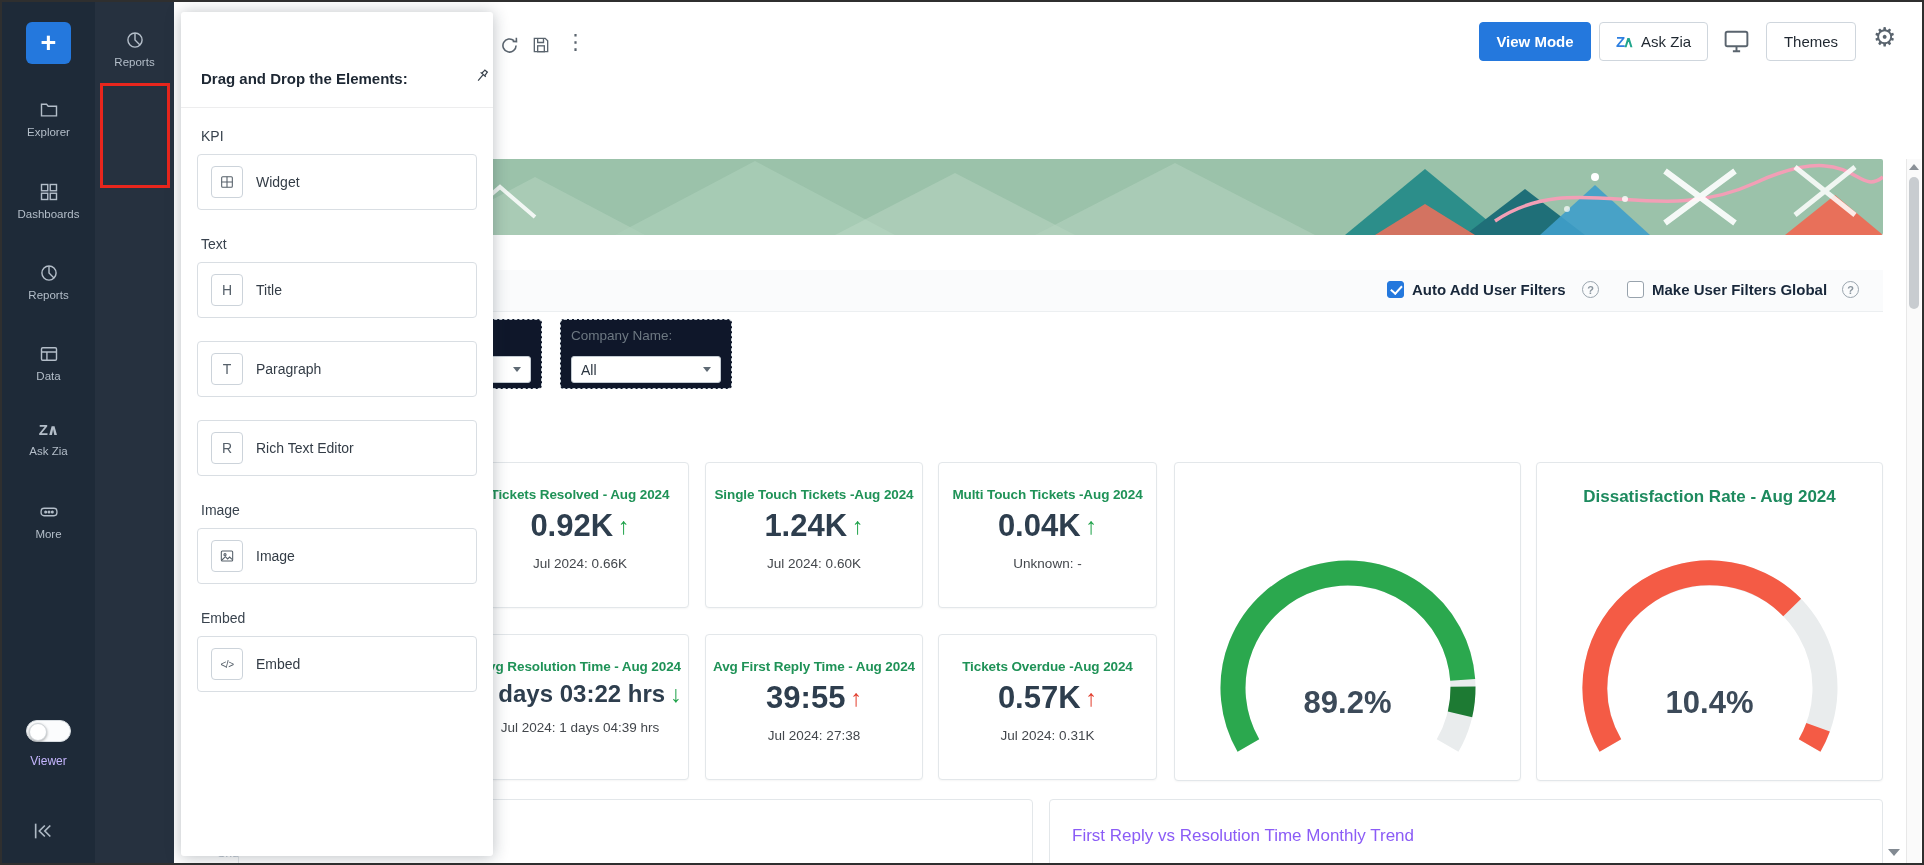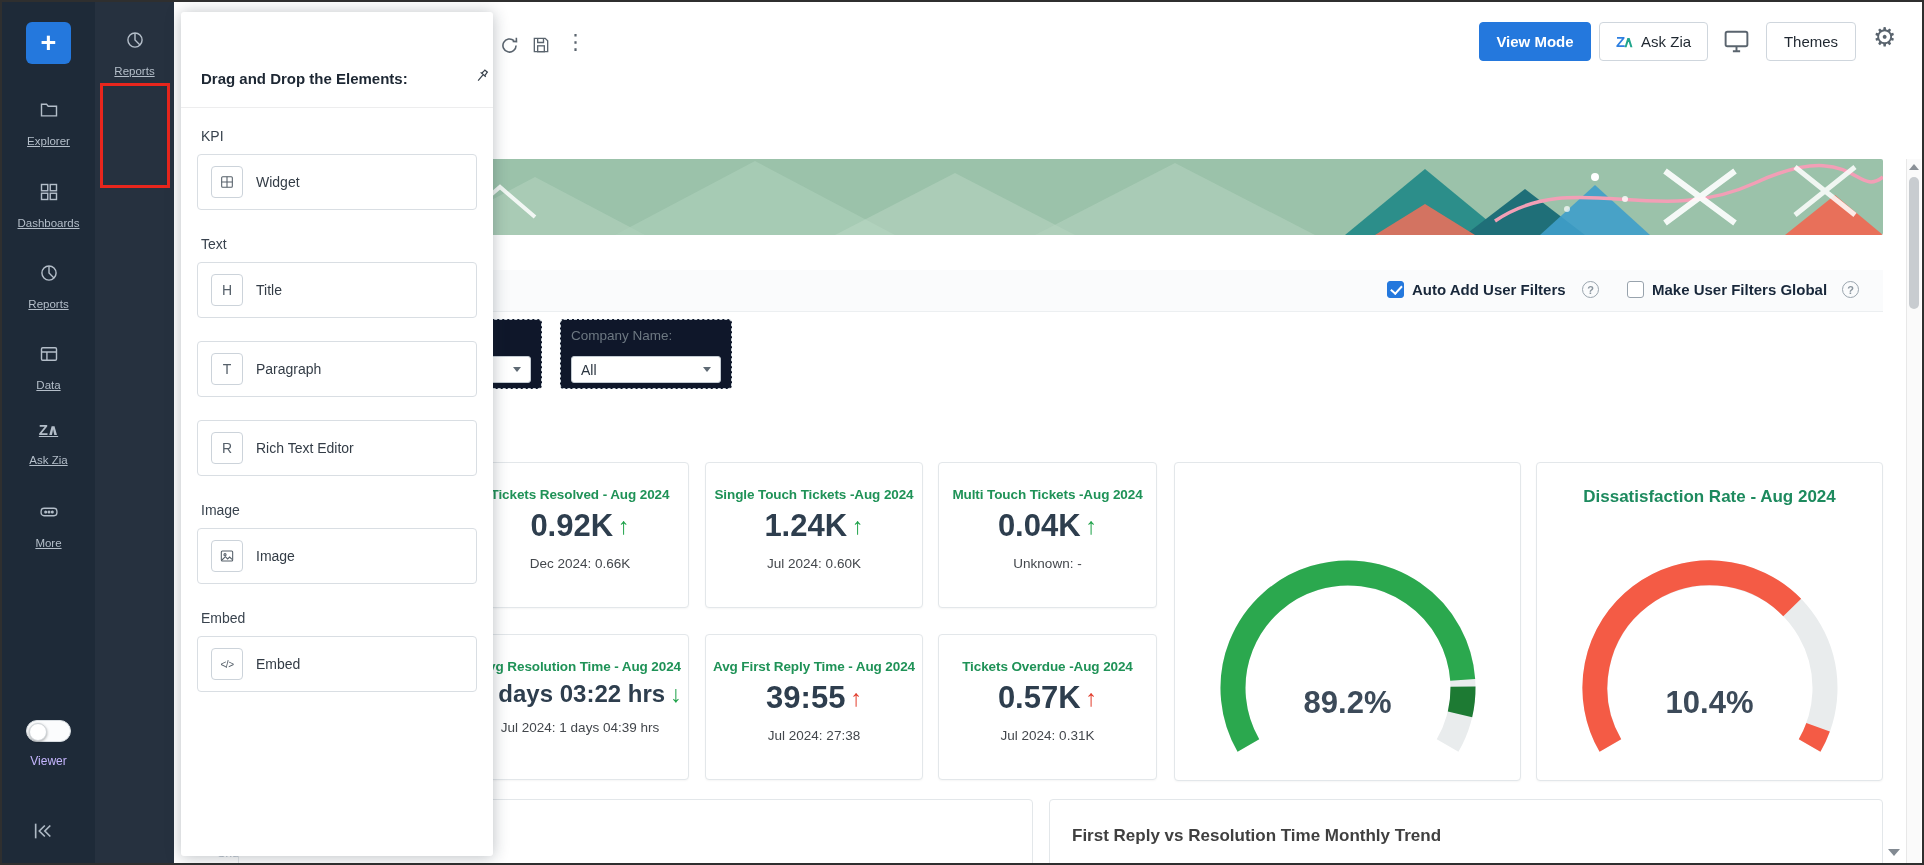--- a/index.html
+++ b/index.html
@@ -2,21 +2,21 @@
 <html style="--accent_blue: #2478dd; --sidebar_primary_bg: #1e2a38; --sidebar_secondary_bg: #26313f; --kpi_title_green: #1f9257; --value_dark: #2e3e4e; --trend_green: #1fa24a; --trend_red: #e23c2b; --gauge_green: #2ba84e; --gauge_red: #f45b45; --banner_title_green: #10604d; --annotation_red: #e8261d;"><head>
 <meta charset="utf-8">
 <style>
   html,body{margin:0;padding:0;background:#e9e9e9;font-family:"Liberation Sans","DejaVu Sans",sans-serif;}
   .app{position:relative;width:1924px;height:865px;background:#fff;border:2px solid #2f2f2f;box-sizing:border-box;overflow:hidden;}
 
   
   .nav1{position:absolute;left:0;top:0;width:93px;height:100%;background:var(--sidebar_primary_bg,#1e2a38);}
   .nav2{position:absolute;left:93px;top:0;width:79px;height:100%;background:var(--sidebar_secondary_bg,#26313f);}
   .plus-btn{position:absolute;left:24px;top:20px;width:45px;height:42px;border:none;border-radius:6px;background:var(--accent_blue,#2478dd);color:#fff;font-size:27px;font-weight:700;line-height:42px;text-align:center;padding:0;cursor:pointer;}
-  .nav-item{position:absolute;left:0;width:100%;display:flex;flex-direction:column;align-items:center;gap:15px;color:#b4bec9;cursor:pointer;text-decoration:underline;}
+  .nav-item{position:absolute;left:0;width:100%;display:flex;flex-direction:column;align-items:center;gap:6px;color:#b4bec9;cursor:pointer;}
   .nav-item .nlabel{font-size:11.5px;}
   .nav-item svg{display:block;}
   .zia-glyph{font-weight:700;font-size:15px;letter-spacing:-1px;}
   .viewer-toggle{position:absolute;left:24px;top:718px;width:45px;height:22px;border-radius:12px;background:#fbfcfd;border:1px solid #d8dde1;box-sizing:border-box;cursor:pointer;}
   .viewer-toggle::after{content:"";position:absolute;left:2px;top:2px;width:16px;height:16px;border-radius:50%;background:#fff;border:1px solid #cfd4d8;box-shadow:0 1px 3px rgba(0,0,0,.35);}
   .viewer-label{position:absolute;left:0;top:752px;width:93px;text-align:center;font-size:12px;color:#c4b5fd;}
   .collapse{position:absolute;left:30px;top:818px;color:#aeb9c4;cursor:pointer;}
   .el-btn{position:absolute;left:104px;top:103px;width:57px;height:63px;background:var(--accent_blue,#2478dd);border-radius:4px;display:flex;flex-direction:column;align-items:center;justify-content:center;gap:5px;color:#fff;cursor:pointer;}
   .el-btn .nlabel{font-size:11px;color:#fff;}
   .red-annotation{position:absolute;left:98px;top:81px;width:70px;height:105px;border:3px solid var(--annotation_red,#e8261d);box-sizing:border-box;z-index:35;pointer-events:none;}
@@ -74,21 +74,21 @@
   .arrow.green{color:var(--trend_green,#1fa24a);}
   .arrow.red{color:var(--trend_red,#e23c2b);}
   .kpi-sub{margin-top:12px;font-size:13.5px;color:#43474c;white-space:nowrap;}
   .gauge-card{position:absolute;background:#fff;border:1px solid #e3e7ea;border-radius:4px;box-shadow:0 1px 2px rgba(0,0,0,.04);box-sizing:border-box;cursor:pointer;}
   .gauge-title{position:absolute;left:0;top:24px;width:100%;text-align:center;font-size:17px;font-weight:700;color:#1d8a5e;}
   .gauge-svg{position:absolute;left:13px;top:93px;}
   .gauge-pct{position:absolute;left:0;top:222px;width:100%;text-align:center;font-size:31px;font-weight:700;color:#3c4a59;}
 
   
   .bpanel{position:absolute;background:#fff;border:1px solid #e3e7ea;border-radius:4px;box-sizing:border-box;}
-  .bpanel-title{position:absolute;left:22px;top:26px;font-size:17px;font-weight:700;color:#404040;}
+  .bpanel-title{position:absolute;left:22px;top:26px;font-size:17px;font-weight:400;color:#8b5cf6;}
   .scroll-down{position:absolute;left:1886px;top:847px;width:0;height:0;border-left:6px solid transparent;border-right:6px solid transparent;border-top:7px solid #828a92;cursor:pointer;}
   .vscroll{position:absolute;left:1904px;top:157px;width:14px;height:704px;background:#fafafa;border-left:1px solid #e8e8e8;z-index:10;}
   .vscroll .up{position:absolute;left:2px;top:5px;width:0;height:0;border-left:5px solid transparent;border-right:5px solid transparent;border-bottom:6px solid #8a9097;cursor:pointer;}
   .vscroll .thumb{position:absolute;left:2px;top:18px;width:10px;height:132px;border-radius:6px;background:#c8ccd0;cursor:grab;}
 </style>
 </head>
 <body>
 
 <div class="app">
 
@@ -256,21 +256,21 @@
       <span class="sel-chev"></span>
     </div>
   </div>
 
   <div class="kpi-card" style="left:469px;top:460px;width:218px;height:146px">
     <div class="kpi-title">Tickets Resolved - Aug 2024</div>
     <div class="kpi-value">
         <span>0.92K</span>
         <span class="arrow green">↑</span>
       </div>
-    <div class="kpi-sub">Dec 2024: 0.66K</div>
+    <div class="kpi-sub">Jul 2024: 0.66K</div>
   </div>
   <div class="kpi-card" style="left:703px;top:460px;width:218px;height:146px">
     <div class="kpi-title">Single Touch Tickets -Aug 2024</div>
     <div class="kpi-value">
         <span>1.24K</span>
         <span class="arrow green">↑</span>
       </div>
     <div class="kpi-sub">Jul 2024: 0.60K</div>
   </div>
   <div class="kpi-card" style="left:936px;top:460px;width:219px;height:146px">

